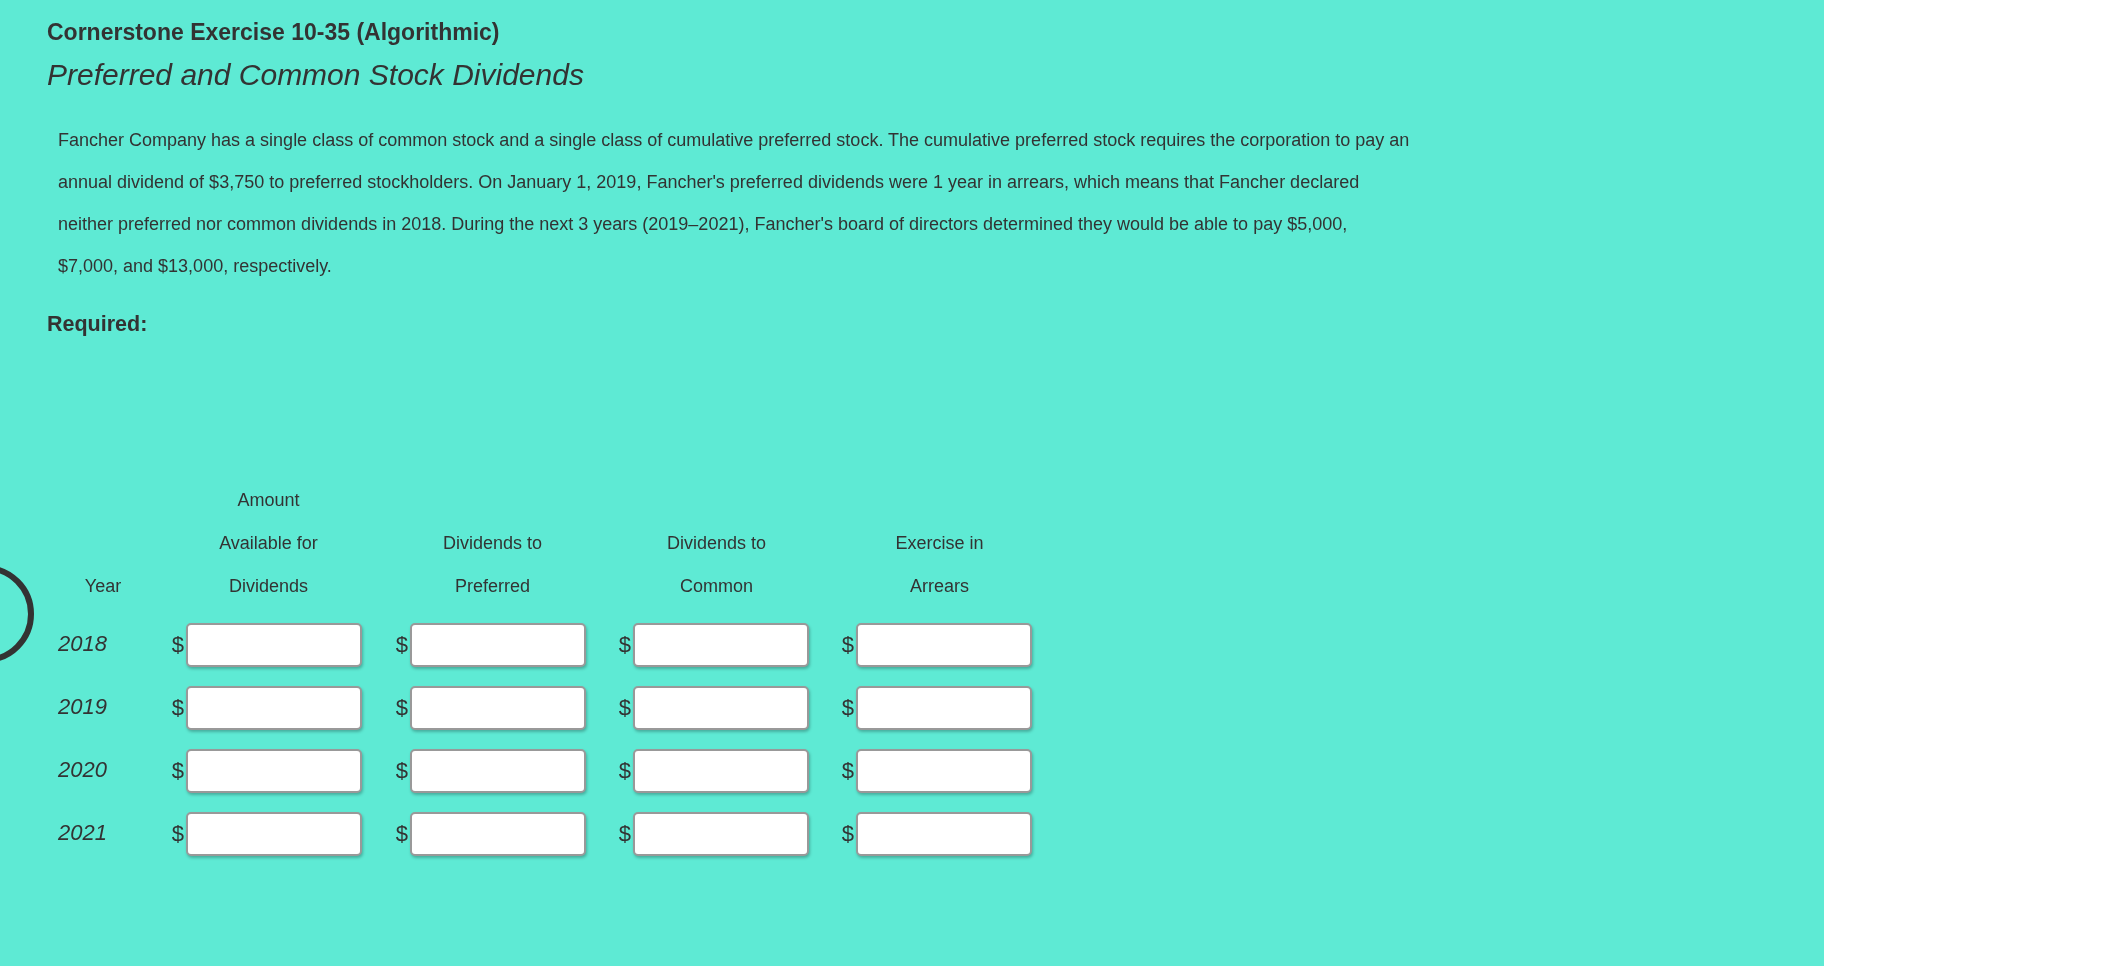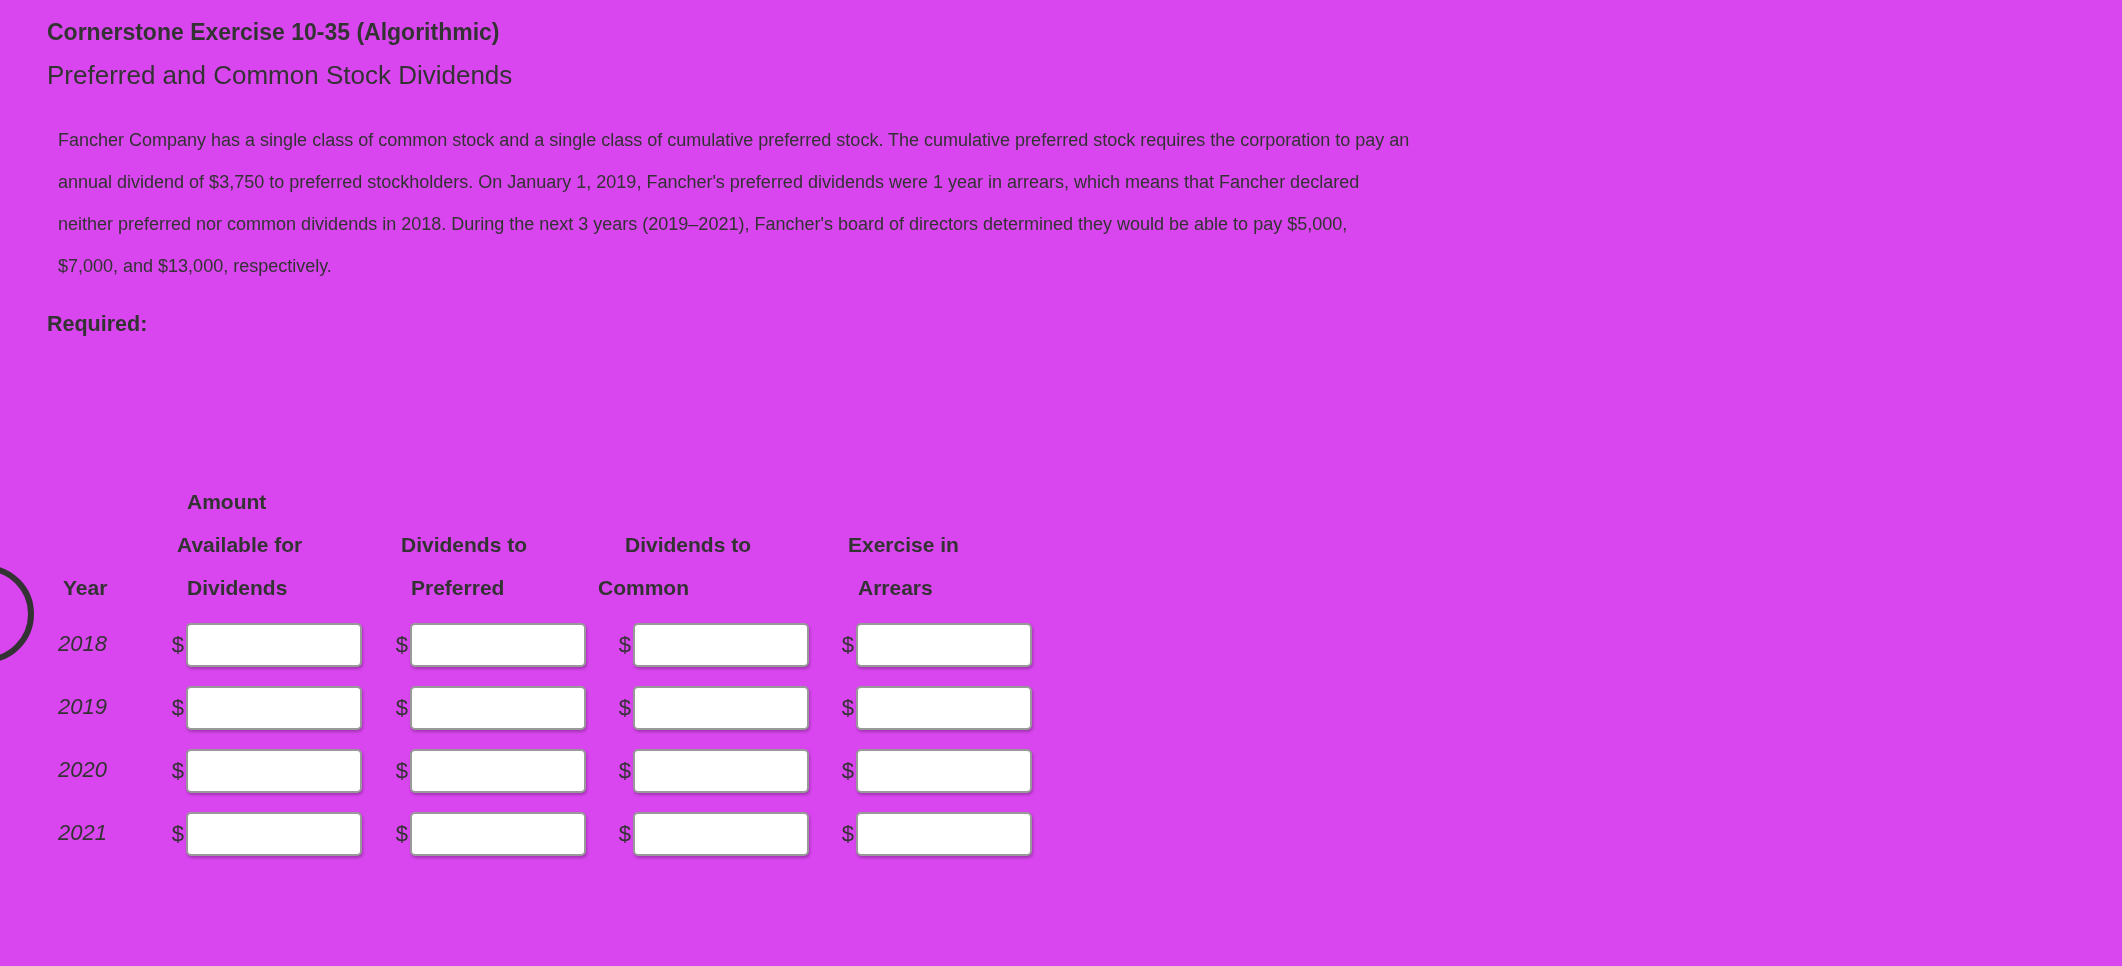--- a/index.html
+++ b/index.html
@@ -1,58 +1,58 @@
 <!DOCTYPE html>
 <html><head>
 <meta charset="utf-8">
 <style>
   html, body { margin: 0; padding: 0; background: #ffffff; }
   .page {
     position: relative;
-    width: 2122px;
+    width: 1824px;
     height: 966px;
-    background: #d946ef;
+    background: #5eead4;
     overflow: hidden;
     font-family: "Liberation Sans", sans-serif;
     color: #333333;
   }
   .title {
     position: absolute; left: 47px; top: 16px;
     font-size: 23px; font-weight: 700; line-height: 32px; margin: 0;
   }
   .subtitle {
     position: absolute; left: 47px; top: 59px;
-    font-size: 26px; font-weight: 400; line-height: 32px;
+    font-size: 30px; font-weight: 400; line-height: 32px; font-style: italic;
   }
   .para {
     position: absolute; left: 58px; top: 119px;
     font-size: 18px; line-height: 42px; white-space: nowrap;
   }
   .required-heading {
     position: absolute; left: 47px; top: 312px;
     font-size: 21.5px; font-weight: 700;
   }
   .instr {
     position: absolute; left: 47px; top: 378px;
     font-size: 21.5px; line-height: 42px; white-space: nowrap;
   }
   .hdr {
     position: absolute;
-    font-size: 21px; font-weight: 700; 
+    font-size: 18px; font-weight: 400; text-align: center;
     white-space: nowrap;
   }
   .hdr-amount    { left: 187px; top: 490px; width: 163px; }
   .hdr-availfor  { left: 177px; top: 533px; width: 183px; }
   .hdr-divto1    { left: 401px; top: 533px; width: 183px; }
   .hdr-divto2    { left: 625px; top: 533px; width: 183px; }
   .hdr-remain    { left: 848px; top: 533px; width: 183px; }
   .hdr-year      { left:  63px; top: 576px; width:  80px; }
   .hdr-dividends { left: 187px; top: 576px; width: 163px; }
   .hdr-preferred { left: 411px; top: 576px; width: 163px; }
-  .hdr-common    { left: 598px; top: 576px; width: 163px; }
+  .hdr-common    { left: 635px; top: 576px; width: 163px; }
   .hdr-arrears   { left: 858px; top: 576px; width: 163px; }
   .year-label {
     position: absolute; left: 58px;
     font-size: 22px;
     font-style: italic;
   }
   .y0 { top: 631px; } .y1 { top: 694px; } .y2 { top: 757px; } .y3 { top: 820px; }
   .cell {
     position: absolute; height: 48px;
     display: flex; align-items: center;

